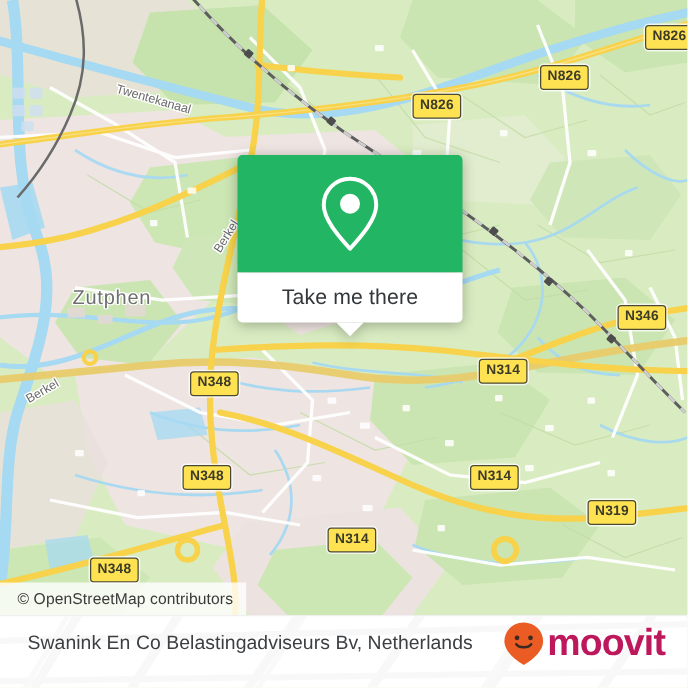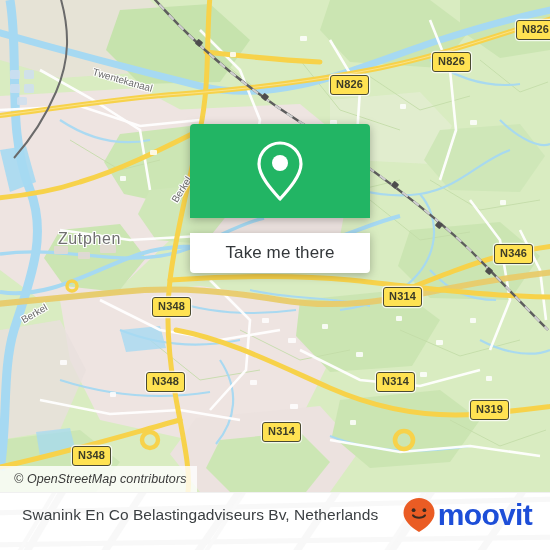--- a/index.html
+++ b/index.html
@@ -82,21 +82,20 @@
     top: 466px;
     height: 26px;
     display: flex;
     align-items: center;
     padding: 0 10px 0 14px;
     background: rgba(255,255,255,.80);
     font-size: 12.5px;
     color: #3a3a3a;
     letter-spacing: .1px;
     z-index: 40;
-    font-style: italic;
   }
 
   
   .callout {
     position: absolute;
     left: 190px;
     top: 124px;
     width: 180px;
     z-index: 30;
     filter: drop-shadow(0 2px 5px rgba(0,0,0,.28));
@@ -109,21 +108,20 @@
     align-items: center;
     justify-content: center;
   }
   .callout-bottom {
     height: 40px;
     background: #ffffff;
     border-radius: 0 0 4px 4px;
     display: flex;
     align-items: center;
     justify-content: center;
-    margin-top: 15px;
   }
   .callout-label {
     font-size: 17px;
     color: #33373a;
     letter-spacing: .1px;
   }
   .callout-tail {
     position: absolute;
     left: 50%;
     top: 134px;
@@ -167,21 +165,21 @@
   .brand {
     position: relative;
     display: flex;
     align-items: center;
     gap: 2px;
     z-index: 2;
   }
   .brand-word {
     font-size: 30px;
     font-weight: bold;
-    color: #1d4ed8;
+    color: #be185d;
     letter-spacing: -.7px;
     line-height: 1;
   }
 </style>
 </head>
 <body>
 
 <div id="app">
 
   <div class="map">

